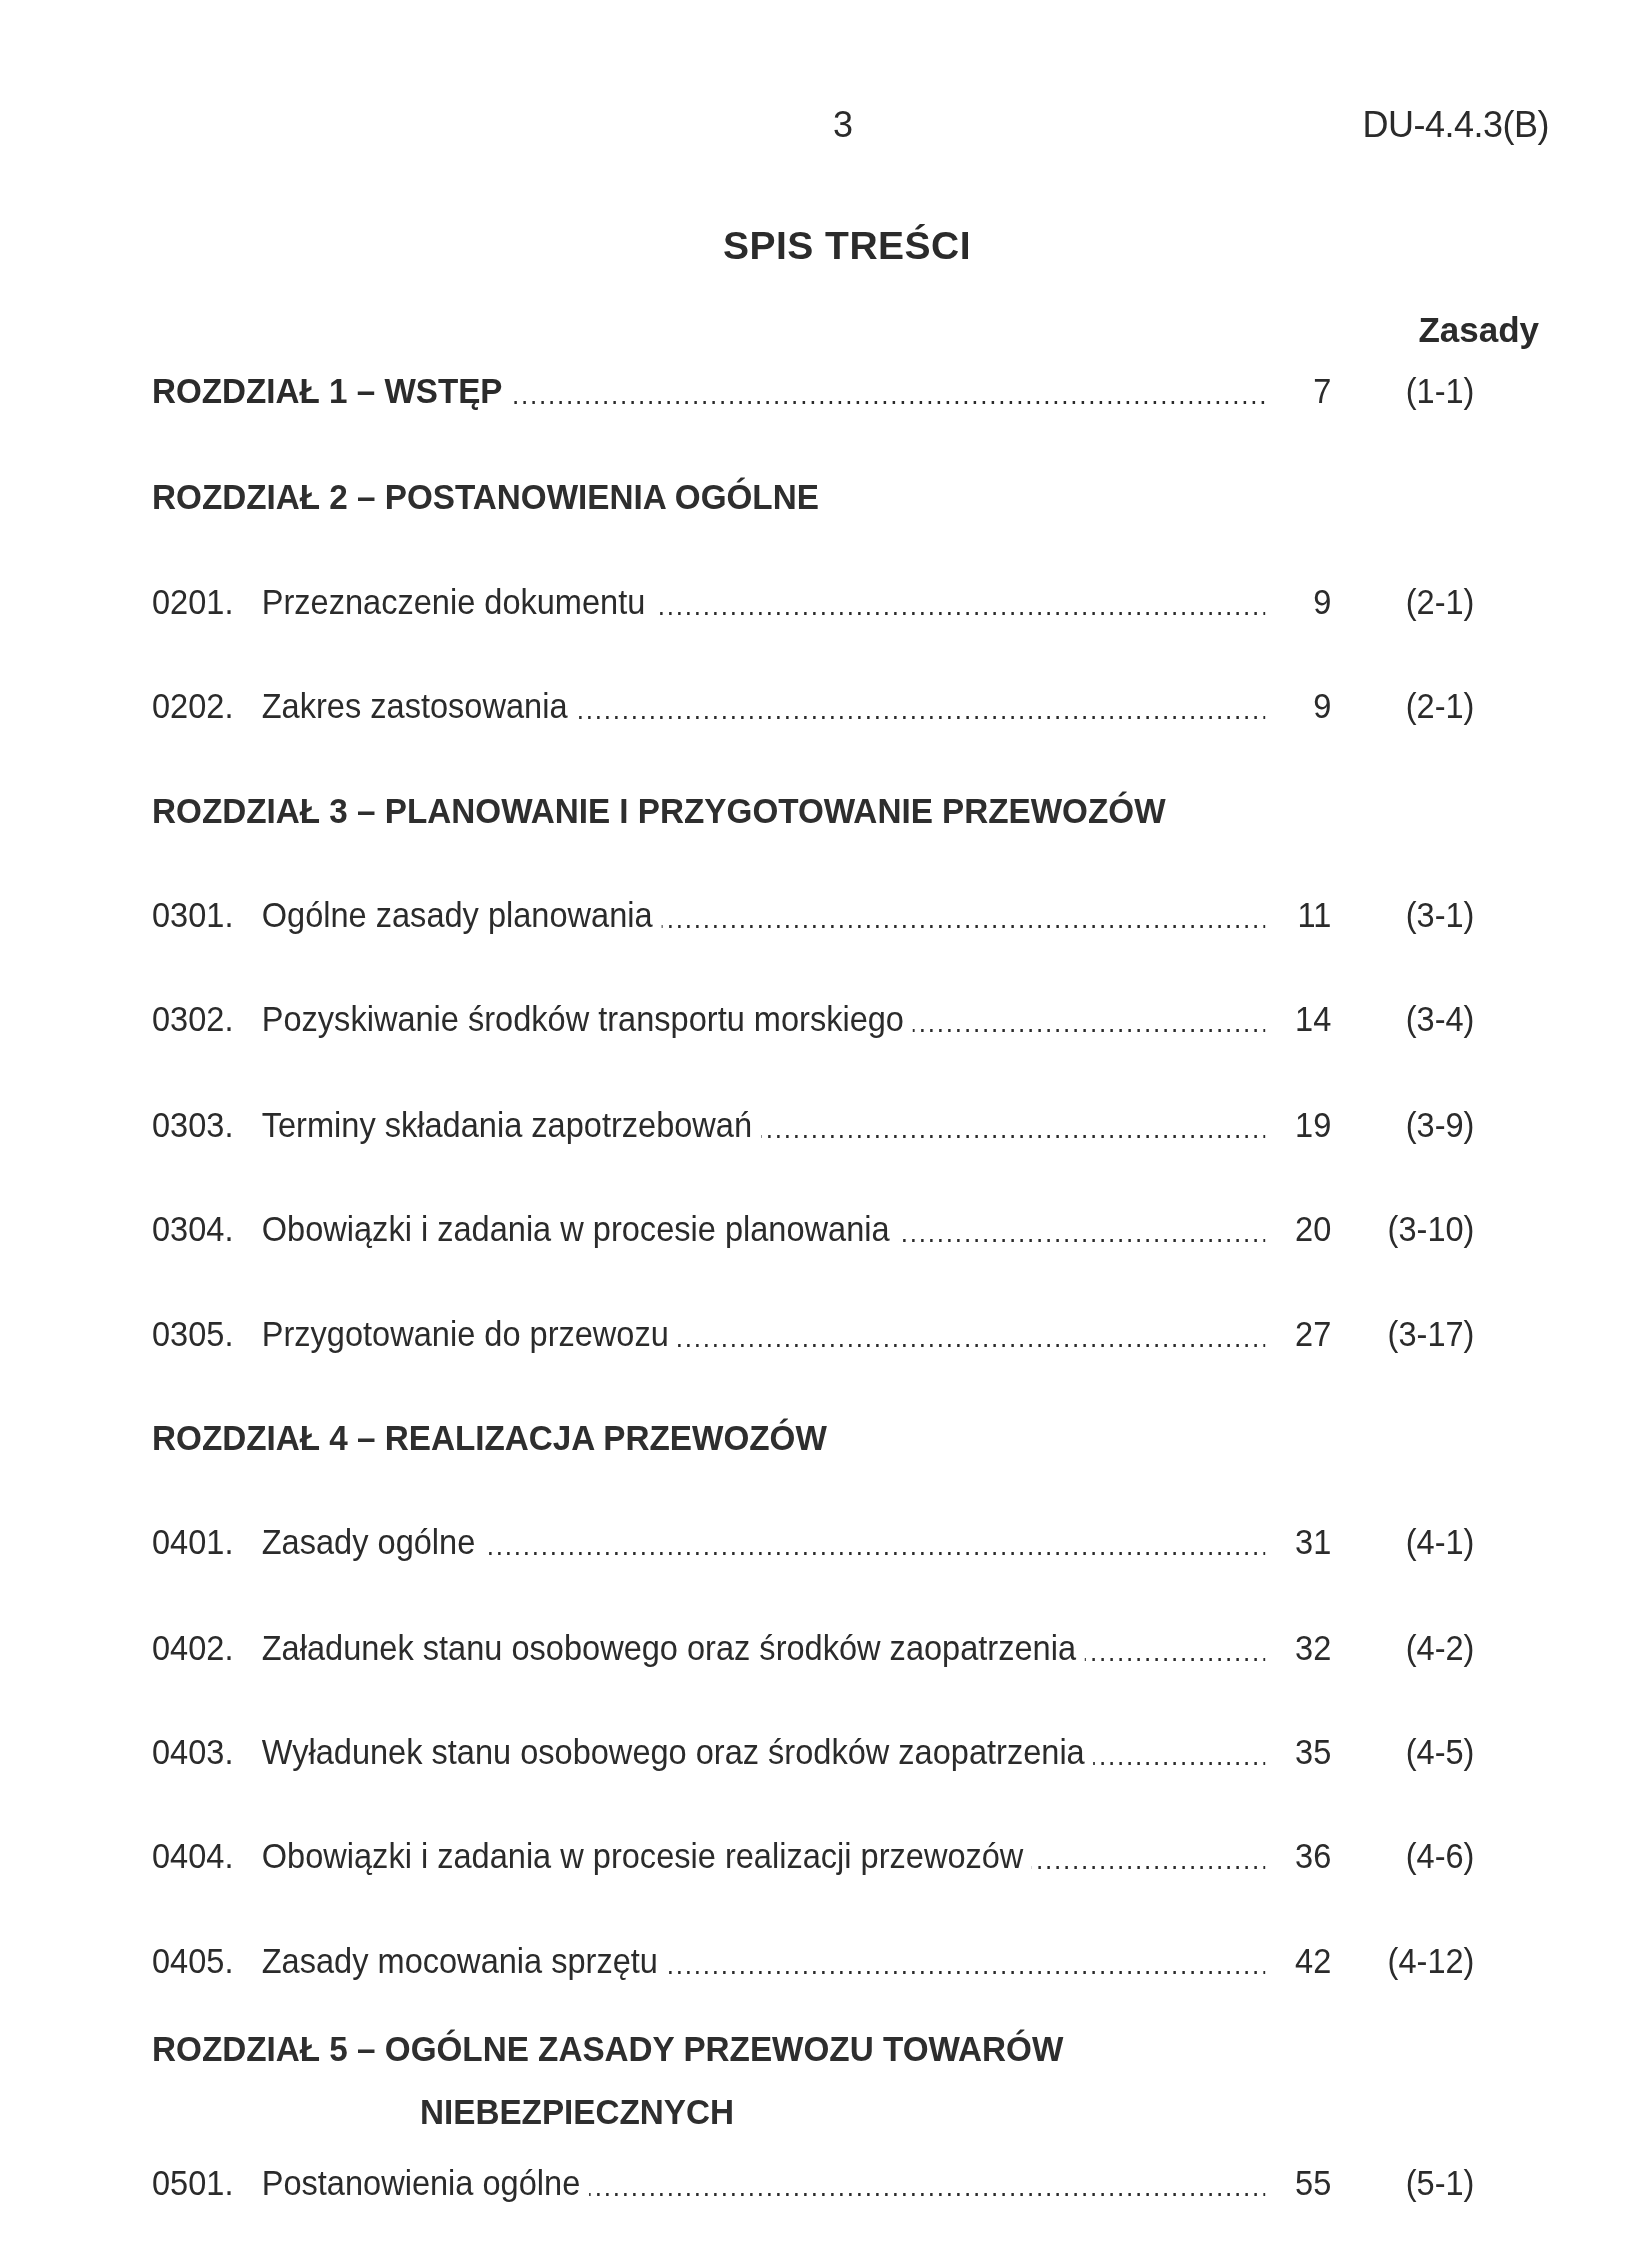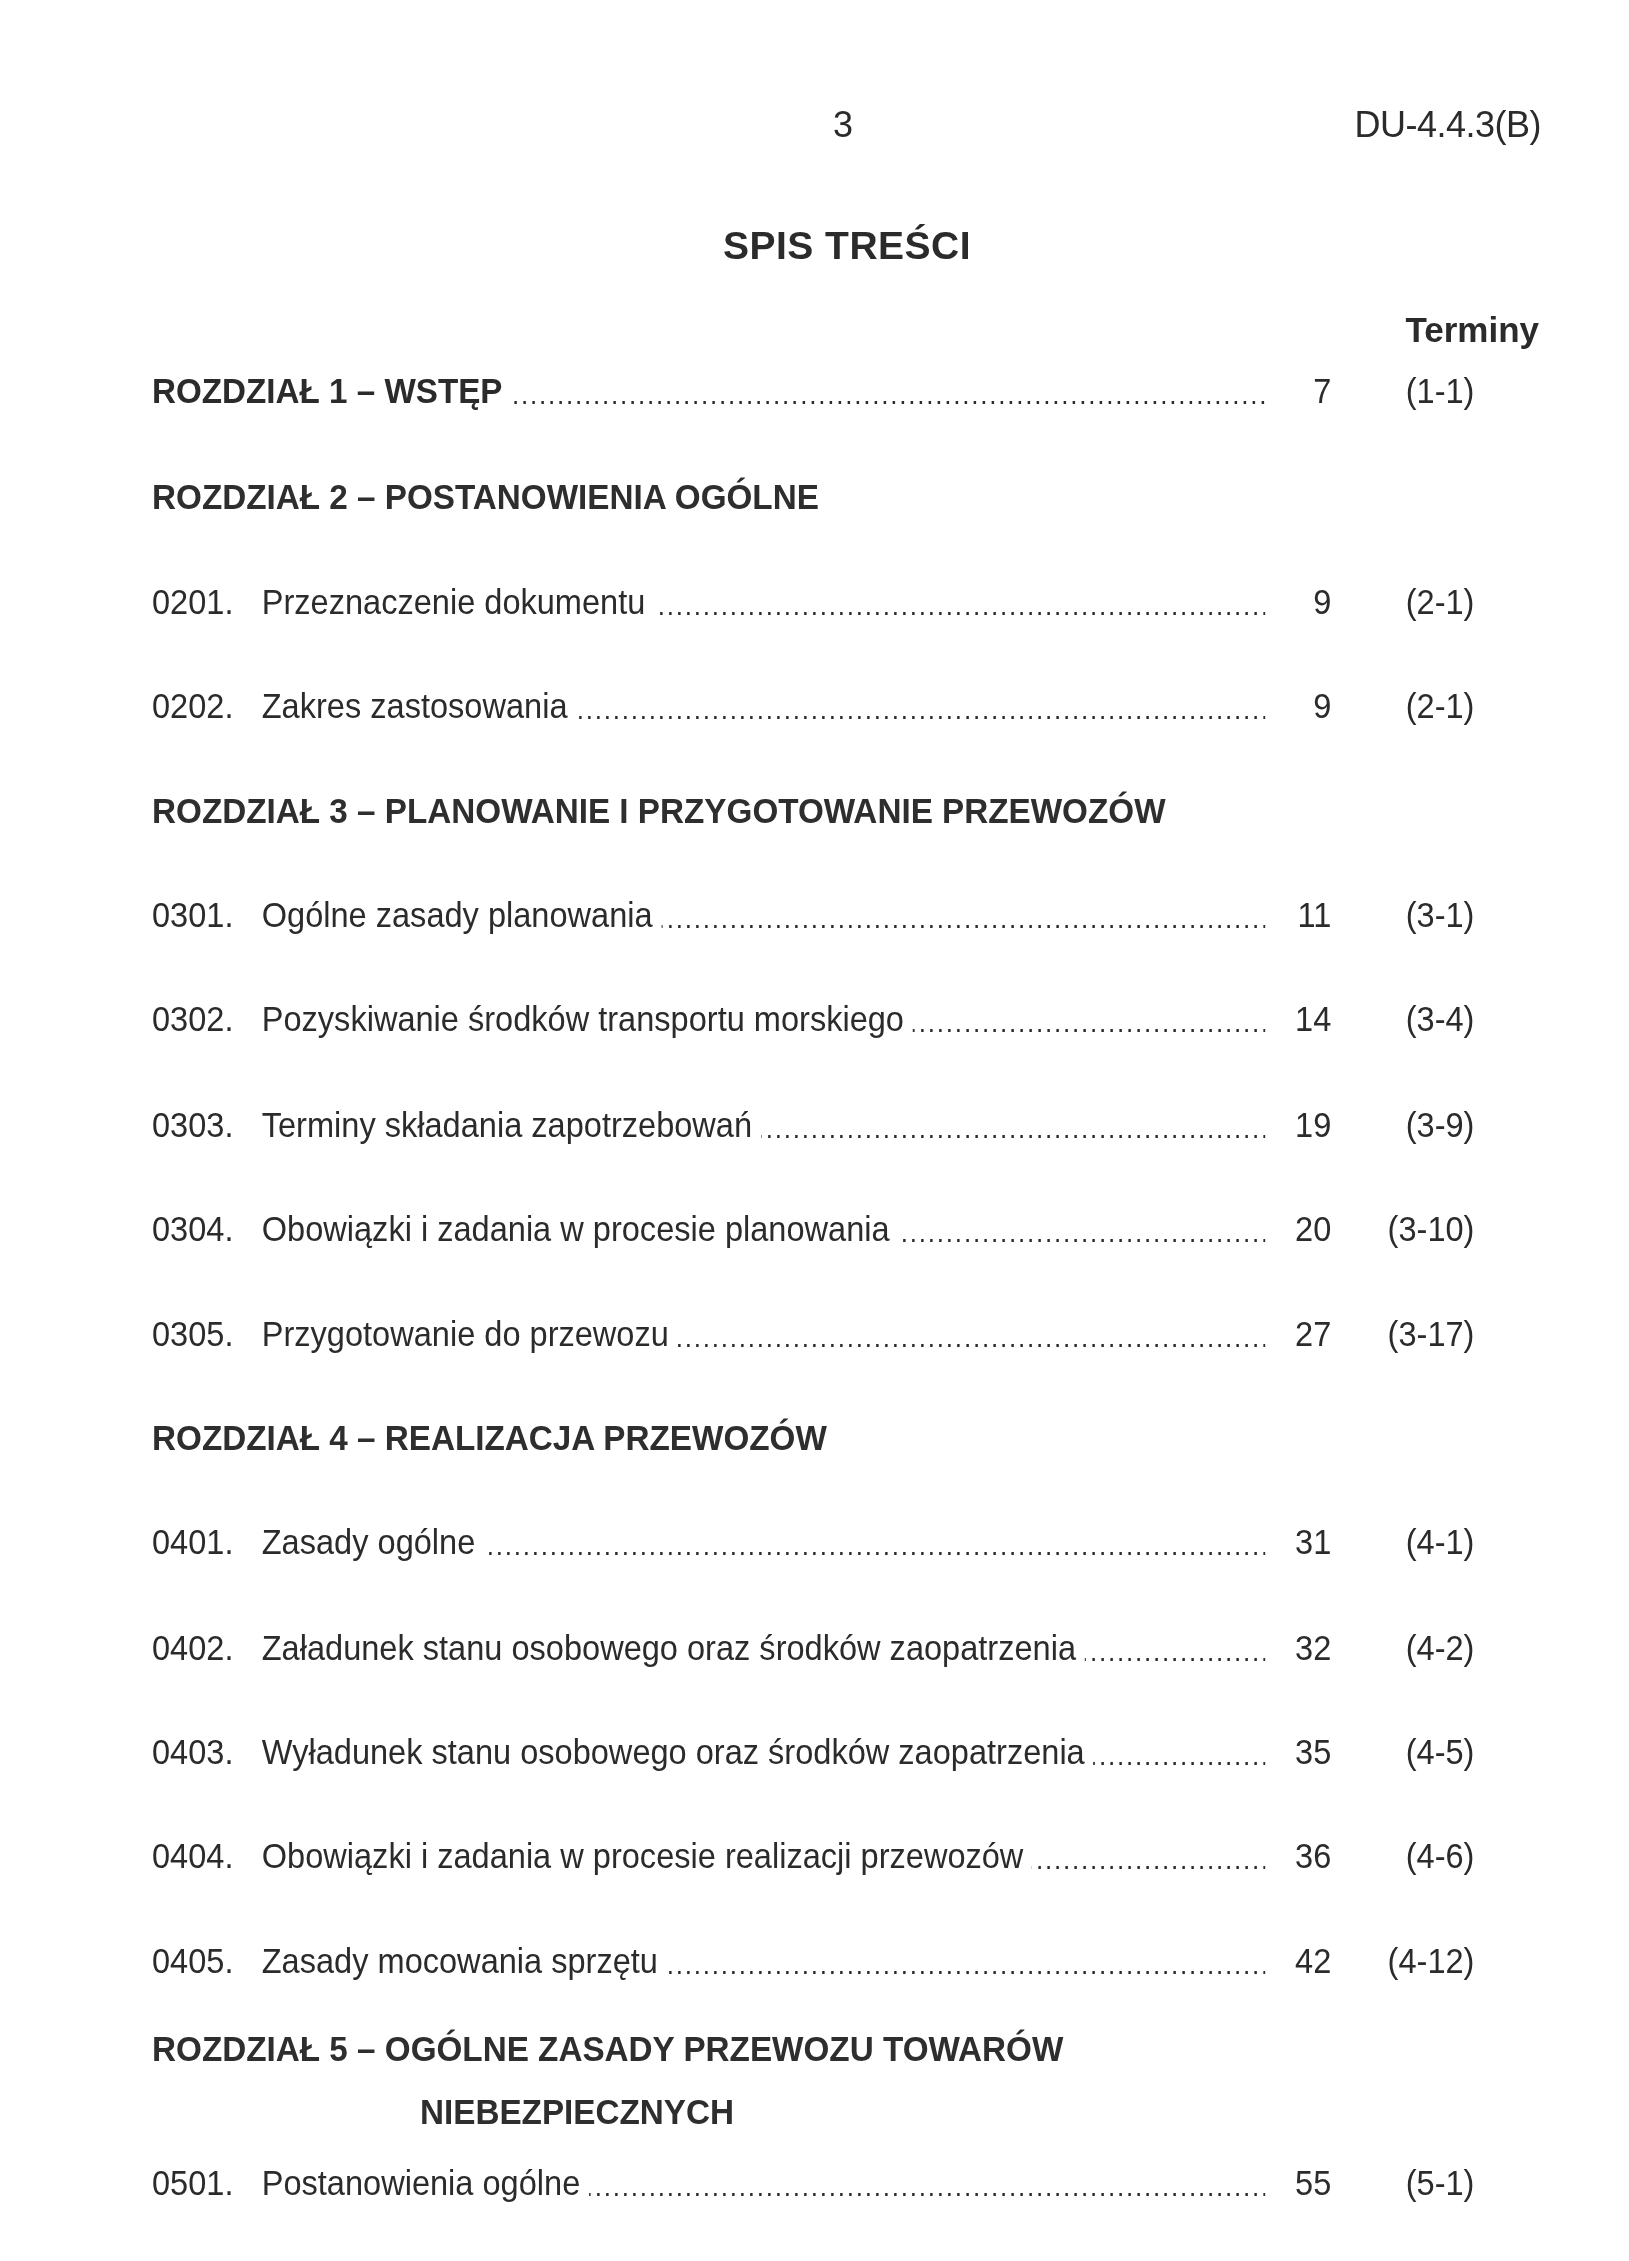--- a/index.html
+++ b/index.html
@@ -1,40 +1,40 @@
 <!DOCTYPE html>
 <html style="font-size:15px"><head>
 <meta charset="utf-8">
 <style>
   html, body { margin: 0; padding: 0; background: #ffffff; }
   body { width: 1630px; height: 2262px; position: relative; overflow: hidden;
          font-family: "Liberation Sans", sans-serif; color: #2b2b2b; }
   .abs { position: absolute; white-space: nowrap; }
   .hdr { font-size: 36px; top: 104px; letter-spacing: -0.5px; }
   #page-num { left: 833px; }
-  #doc-code { right: 89px; }
+  #doc-code { right: 81px; }
   #title { top: 224px; left: 0; width: 1694px; text-align: center; font-weight: bold; font-size: 39px; letter-spacing: 0.5px; }
   #strona { top: 310px; right: 91px; font-weight: bold; font-size: 35px; }
   .row { position: absolute; left: 152px; width: 1380px; height: 47px; font-size: 35px; transform: scaleX(0.93); transform-origin: left center; }
   .row .num { position: absolute; left: 0; top: 0; }
   .row .lbl { position: absolute; left: 118px; top: 0; background: #fff; padding-right: 9.3px; z-index: 2; }
   .row .dots { position: absolute; left: 118px; right: 177px; top: 0; overflow: hidden; letter-spacing: 1.9px; z-index: 1; font-size: 28px; line-height: 47px; }
   .row .pg { position: absolute; right: 112px; top: 0; width: 65px; text-align: right; background: #fff; z-index: 3; padding-left: 5.6px; }
   .row .ref { position: absolute; right: -42px; top: 0; width: 121px; text-align: right; }
   .chap { position: absolute; left: 152px; font-weight: bold; font-size: 35px; color: #2e2e2e; transform: scaleX(0.95); transform-origin: left center; }
   .chaprow .lbl { font-weight: bold; left: 0; }
   .chaprow .dots { left: 0; }
 </style>
 </head>
 <body>
 
 <div class="abs hdr" id="page-num">3</div>
 <div class="abs hdr" id="doc-code">DU-4.4.3(B)</div>
 <div class="abs" id="title">SPIS TREŚCI</div>
-<div class="abs" id="strona">Terminy</div>
+<div class="abs" id="strona">Zasady</div>
 
 <div class="row chaprow" style="top:371px">
   <span class="lbl" style="left:0;transform:scaleX(1.02);transform-origin:left">ROZDZIAŁ 1 – WSTĘP</span>
   <span class="dots">.....................................................................................................................................................</span>
   <span class="pg">7</span>
   <span class="ref">(1-1)</span>
 </div>
 
 <div class="chap" style="top:477px">ROZDZIAŁ 2 – POSTANOWIENIA OGÓLNE</div>
 

